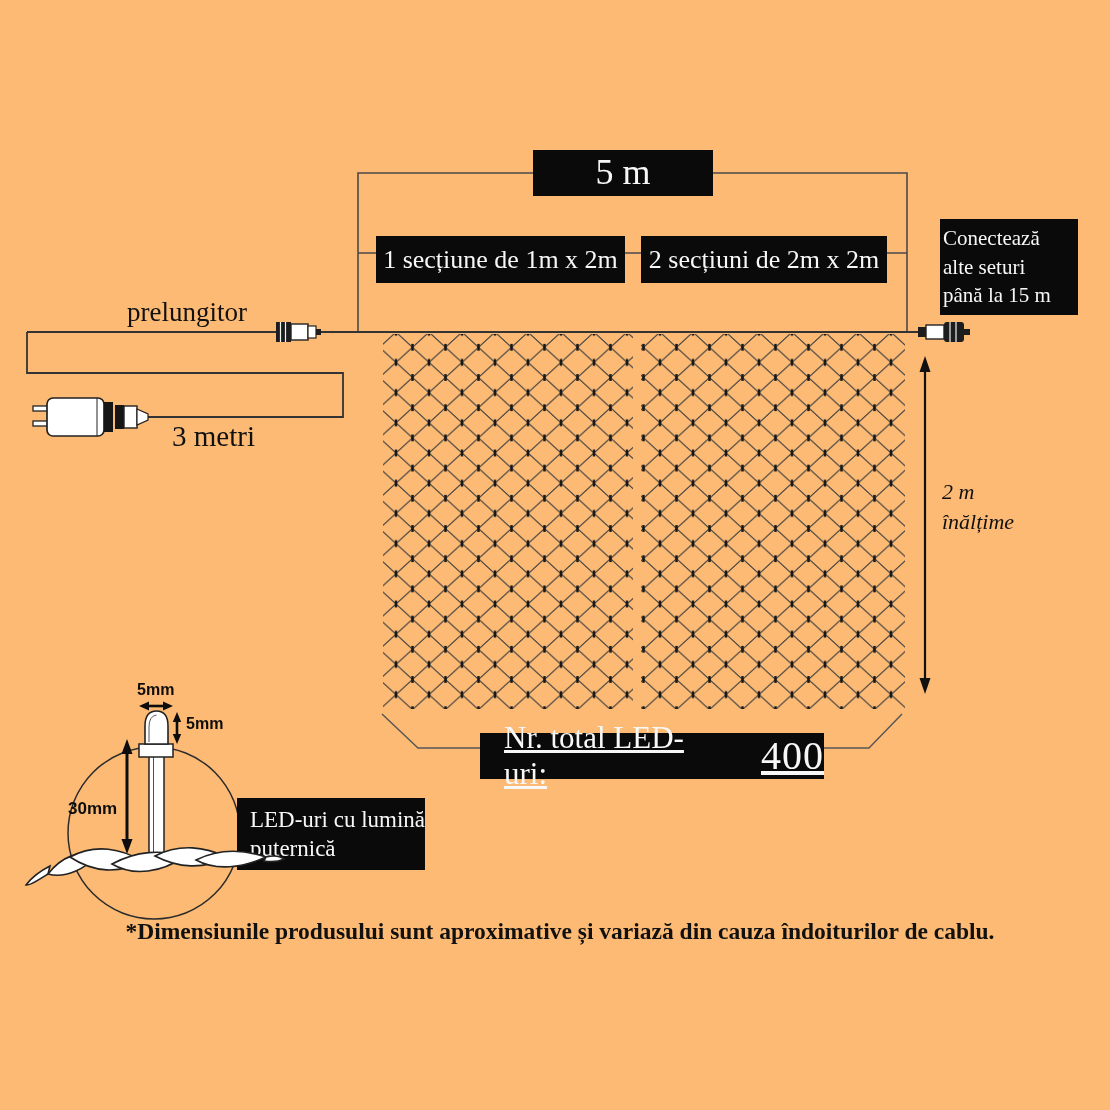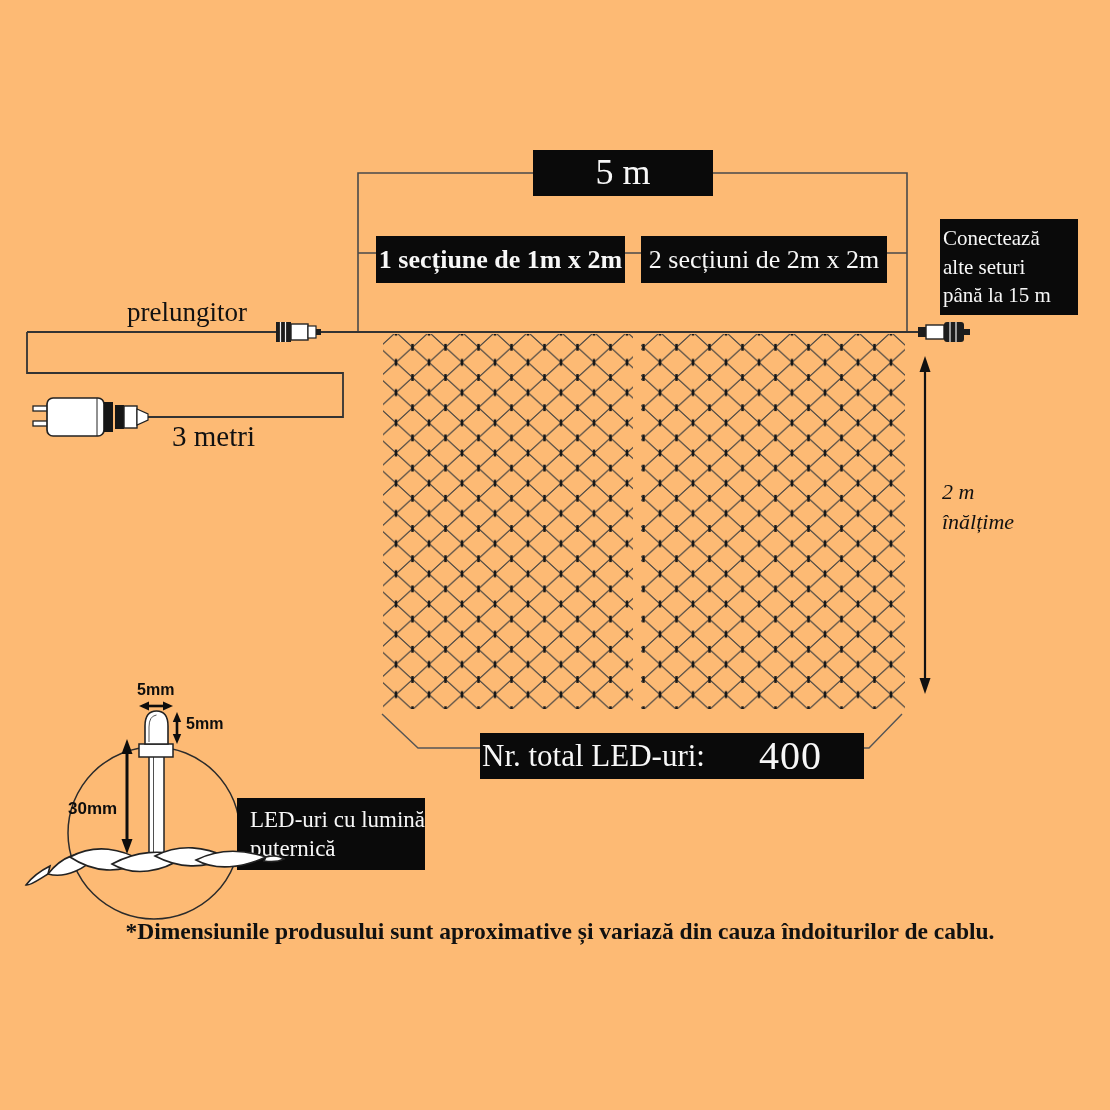--- a/index.html
+++ b/index.html
@@ -14,30 +14,30 @@
     position:absolute;background:#0a0a0a;color:#f7f7f7;z-index:2;
     display:flex;align-items:center;justify-content:center;
     box-sizing:border-box;line-height:1.15;
   }
   .label{position:absolute;z-index:2;white-space:nowrap;}
   .mm{
     font-family:"Liberation Sans","DejaVu Sans",sans-serif;
     font-weight:bold;font-size:16px;color:#0d0d0d;text-align:right;
   }
   .box-5m{left:533px;top:150px;width:180px;height:46px;font-size:36px;}
-  .box-sec1{left:376px;top:236px;width:249px;height:47px;font-size:26px;font-weight:bold;}
+  .box-sec1{left:376px;top:236px;width:249px;height:47px;font-size:26px;}
   .box-sec2{left:641px;top:236px;width:246px;height:47px;font-size:26px;}
   .box-connect{
     left:940px;top:219px;width:138px;height:96px;font-size:21px;
     flex-direction:column;align-items:flex-start;justify-content:center;
     padding-left:3px;line-height:1.38;
   }
   .box-total{
-    left:480px;top:733px;width:384px;height:46px;
-    justify-content:flex-start;padding-left:2px;font-size:31px;
+    left:480px;top:733px;width:344px;height:46px;
+    justify-content:flex-start;padding-left:24px;font-size:31px;text-decoration:underline;
   }
   .box-total .val{font-size:40px;margin-left:54px;letter-spacing:1px;}
   .box-lednote{
     left:237px;top:798px;width:188px;height:72px;font-size:23px;
     flex-direction:column;align-items:flex-start;justify-content:center;
     padding-left:13px;line-height:1.28;
   }
   .t-prelungitor{left:127px;top:297px;font-size:27px;}
   .t-3metri{left:172px;top:420px;font-size:29px;}
   .t-height{left:942px;top:477px;font-size:22px;line-height:1.35;white-space:nowrap;font-style:italic;}

